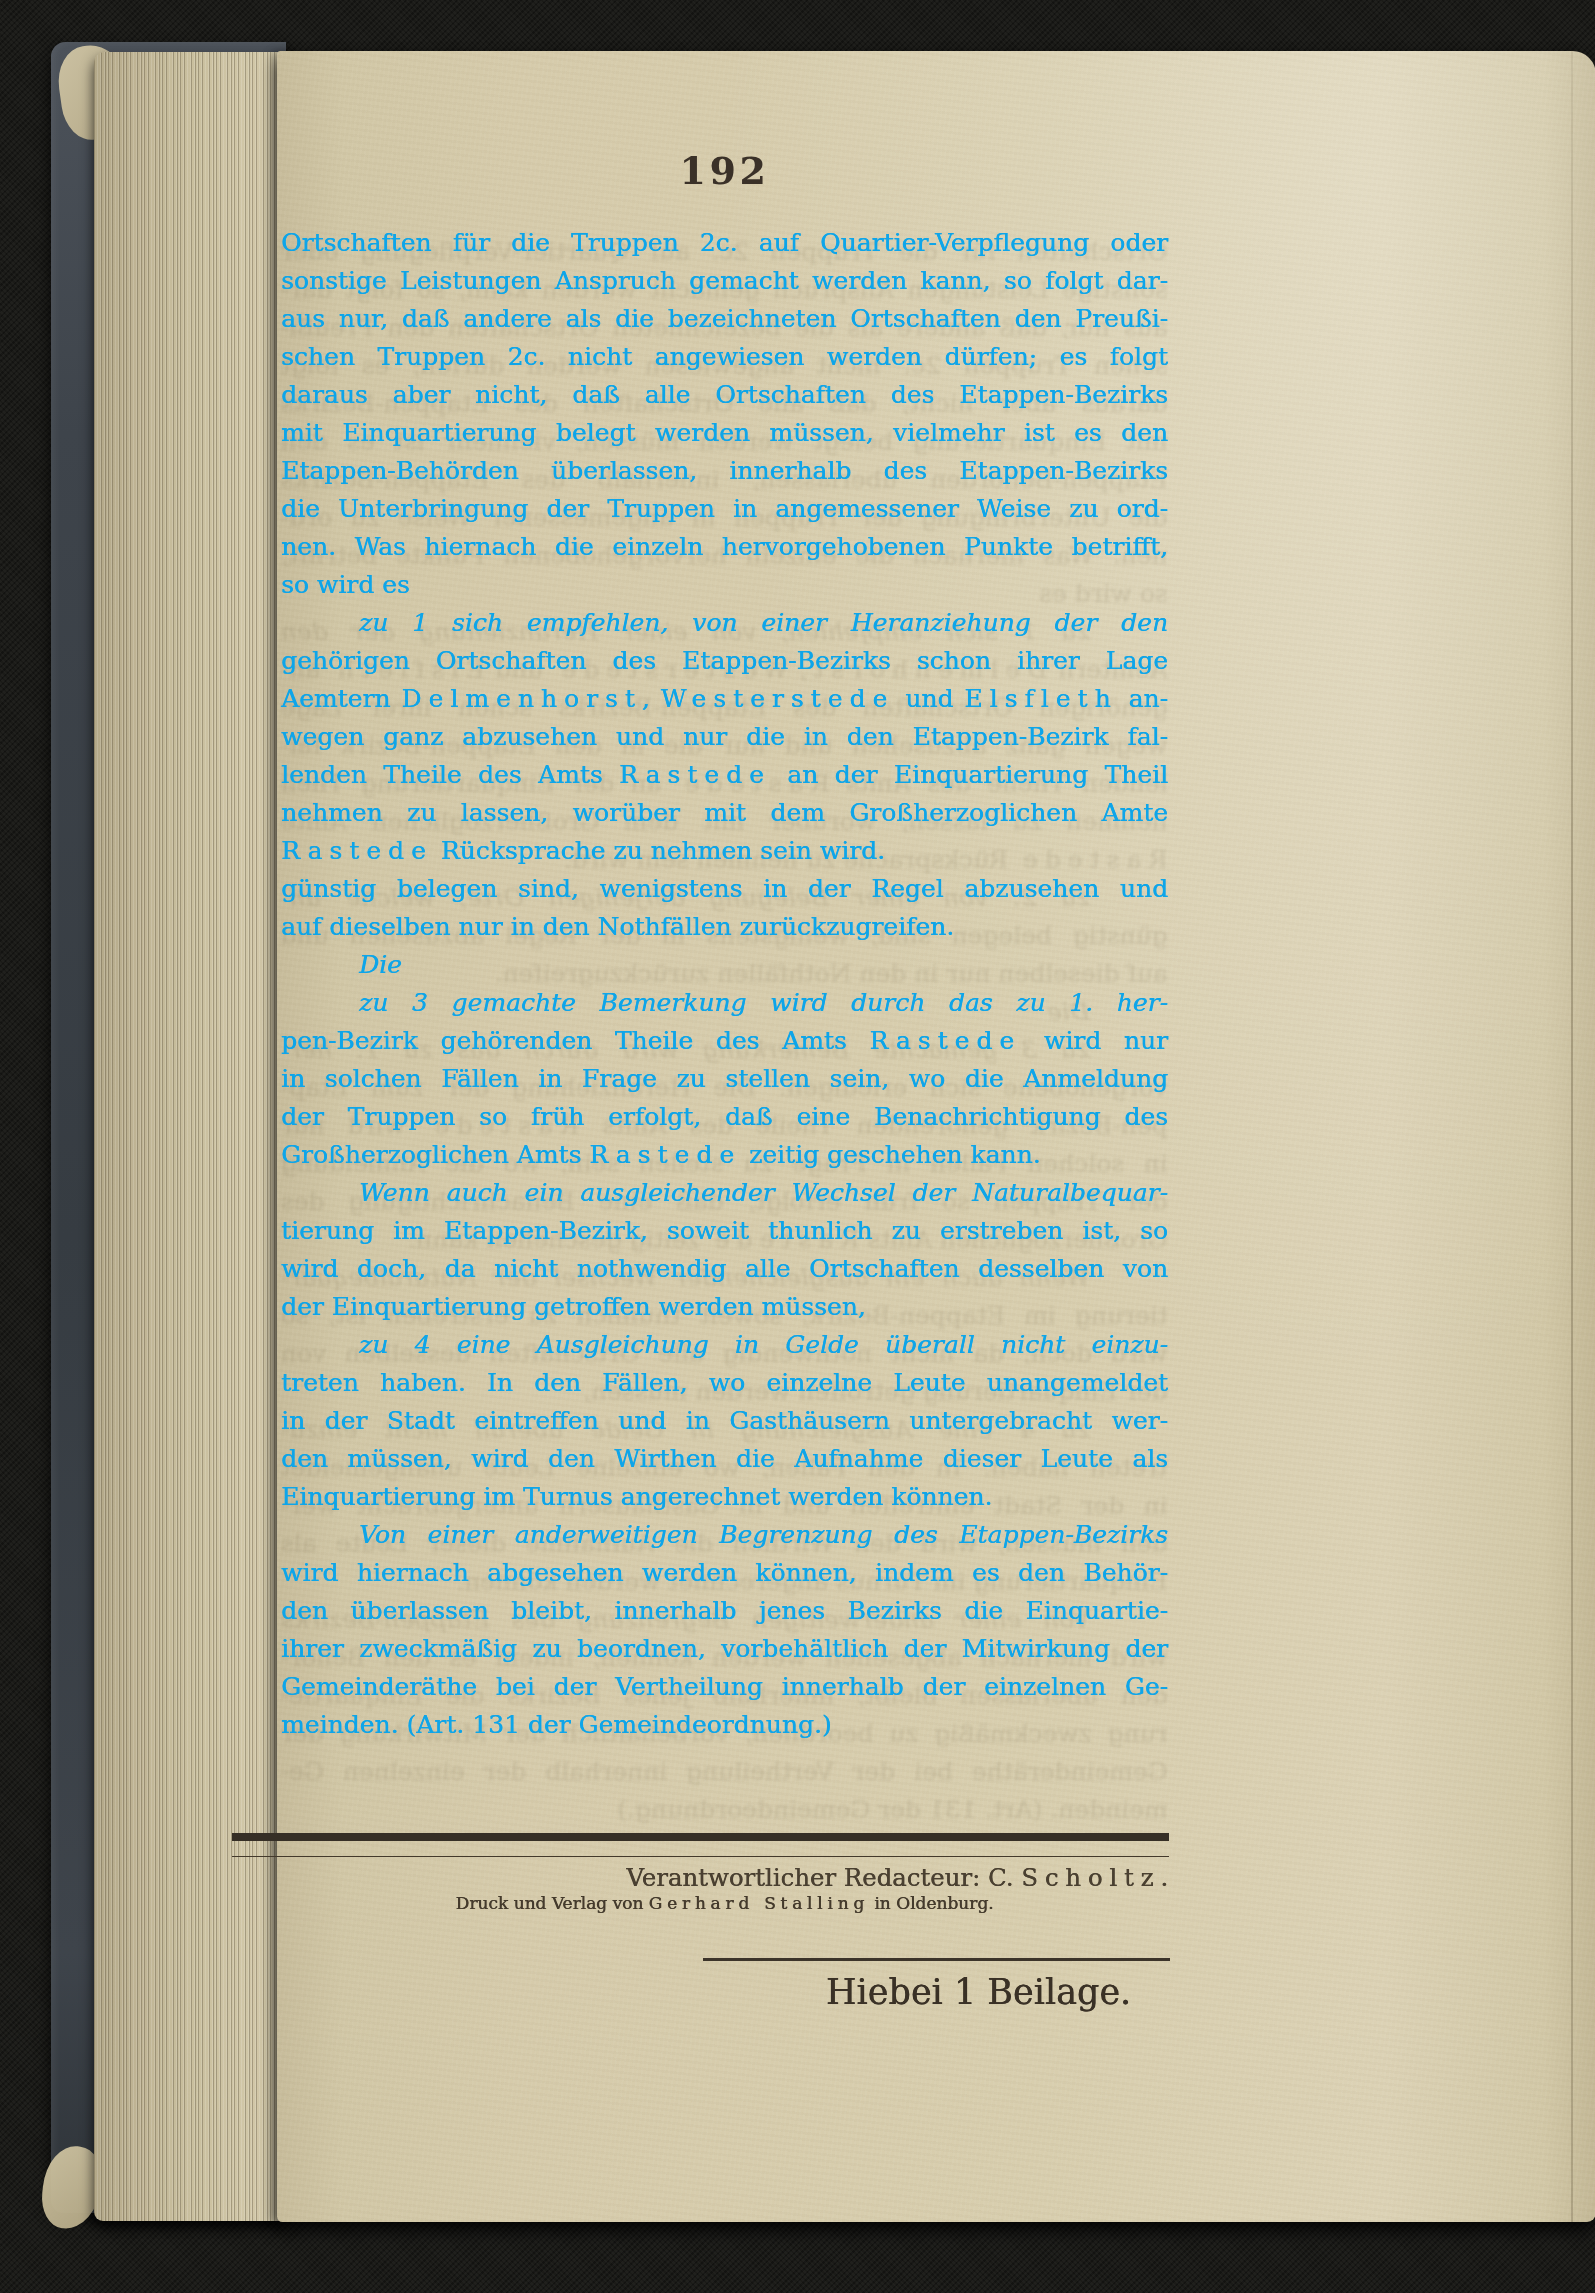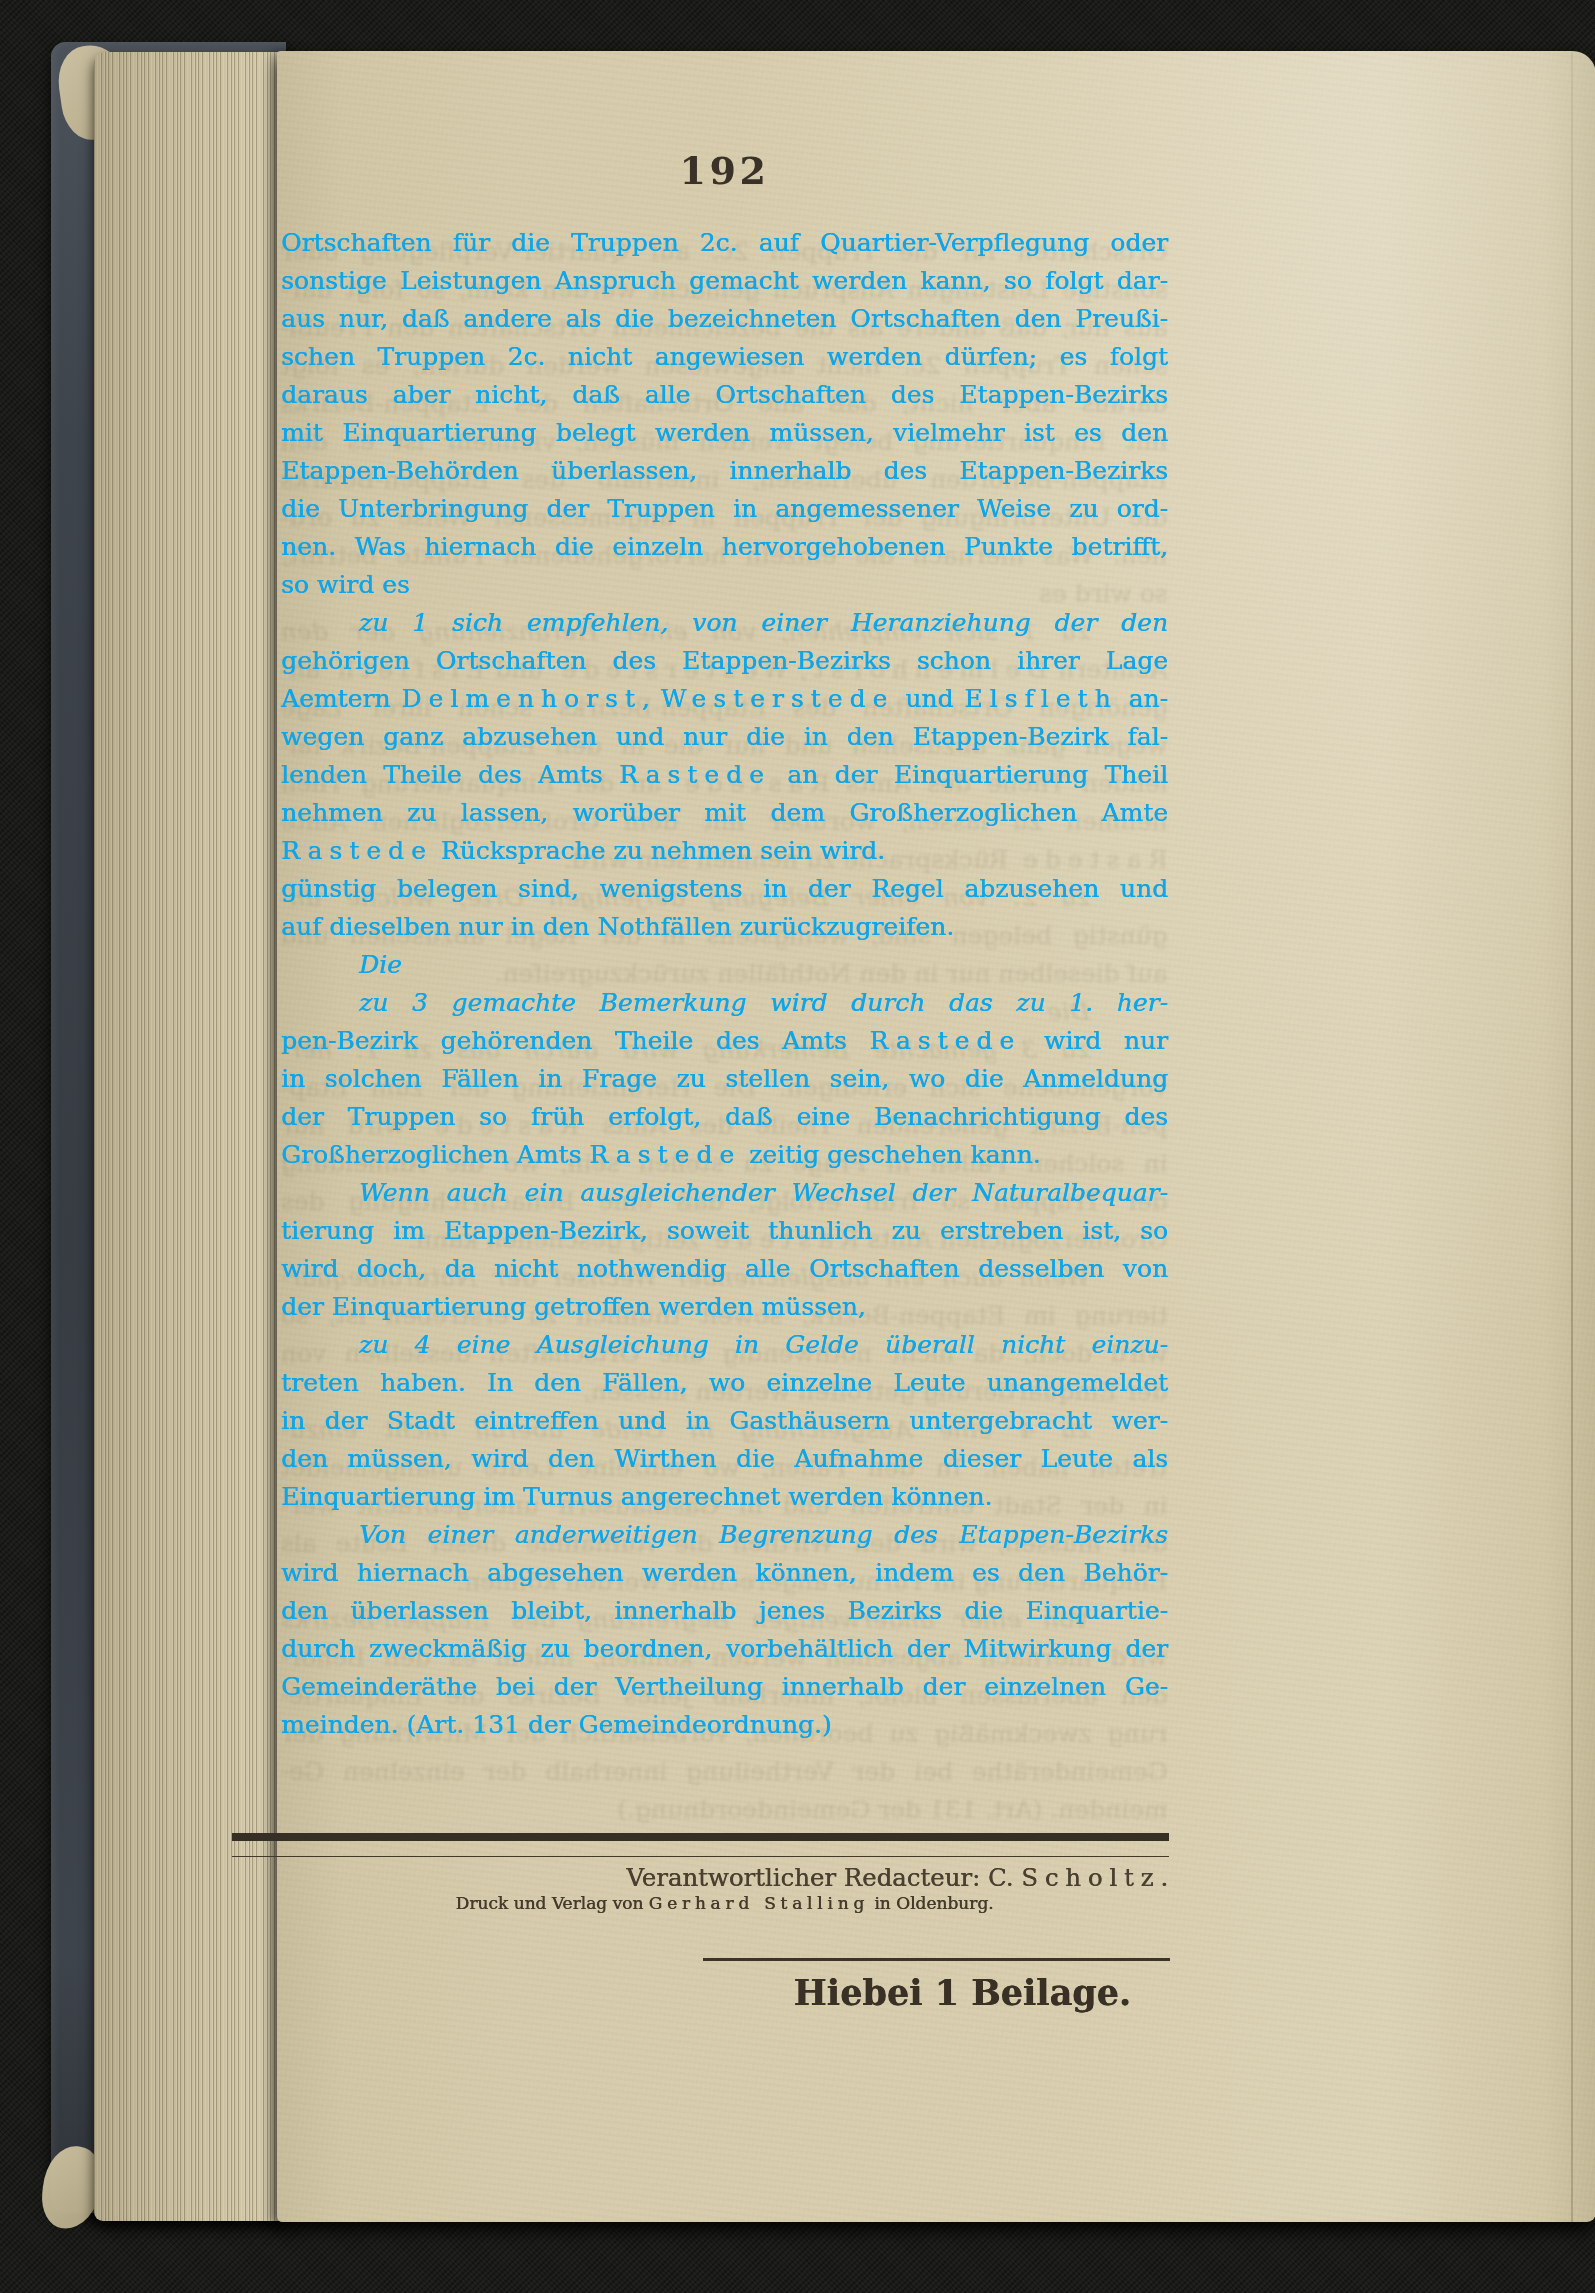--- a/index.html
+++ b/index.html
@@ -95,21 +95,21 @@
     position:absolute; left:281px; top:1893px; width:887px;
     text-align:center; font-size:17px; color:#453b2d;
     text-shadow:0.5px 0 0 currentColor;
   }
   .rule-short{
     position:absolute; left:703px; top:1958px; width:467px; height:2.7px;
     background:#3c342a;
   }
   .supplement{
     position:absolute; left:281px; top:1972px; width:850px;
-    text-align:right; font-size:35px; font-weight:bold; color:#3a3126;
+    text-align:right; font-size:35px; font-weight:normal; color:#3a3126;
     text-shadow:0.5px 0 0 currentColor;
   }
 </style>
 </head>
 <body>
 
 <div class="cover"></div>
 <div class="tear t1"></div>
 <div class="tear t2"></div>
 <div class="fore-edge"></div>
@@ -195,21 +195,21 @@
     <div class="line j">wird doch, da nicht nothwendig alle Ortschaften desselben von</div>
     <div class="line">der Einquartierung getroffen werden müssen,</div>
     <div class="line j in">zu 4 eine Ausgleichung in Gelde überall nicht einzu-</div>
     <div class="line j">treten haben. In den Fällen, wo einzelne Leute unangemeldet</div>
     <div class="line j">in der Stadt eintreffen und in Gasthäusern untergebracht wer-</div>
     <div class="line j">den müssen, wird den Wirthen die Aufnahme dieser Leute als</div>
     <div class="line">Einquartierung im Turnus angerechnet werden können.</div>
     <div class="line j in">Von einer anderweitigen Begrenzung des Etappen-Bezirks</div>
     <div class="line j">wird hiernach abgesehen werden können, indem es den Behör-</div>
     <div class="line j">den überlassen bleibt, innerhalb jenes Bezirks die Einquartie-</div>
-    <div class="line j">durch zweckmäßig zu beordnen, vorbehältlich der Mitwirkung der</div>
+    <div class="line j">ihrer zweckmäßig zu beordnen, vorbehältlich der Mitwirkung der</div>
     <div class="line j">Gemeinderäthe bei der Vertheilung innerhalb der einzelnen Ge-</div>
     <div class="line">meinden. (Art. 131 der Gemeindeordnung.)</div>
   </div>
 
 <div class="rule-double"></div>
 
 <div class="footer-resp">Verantwortlicher Redacteur: C. <span class="sp">Scholtz</span>.</div>
 <div class="footer-imprint">Druck und Verlag von <span class="sp">Gerhard Stalling</span> in Oldenburg.</div>
 
 <div class="rule-short"></div>

